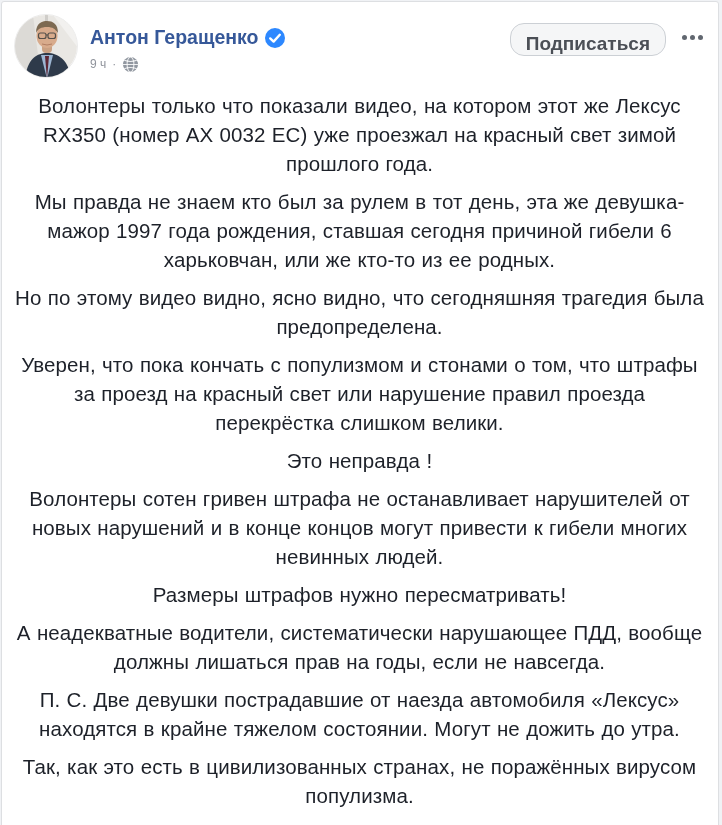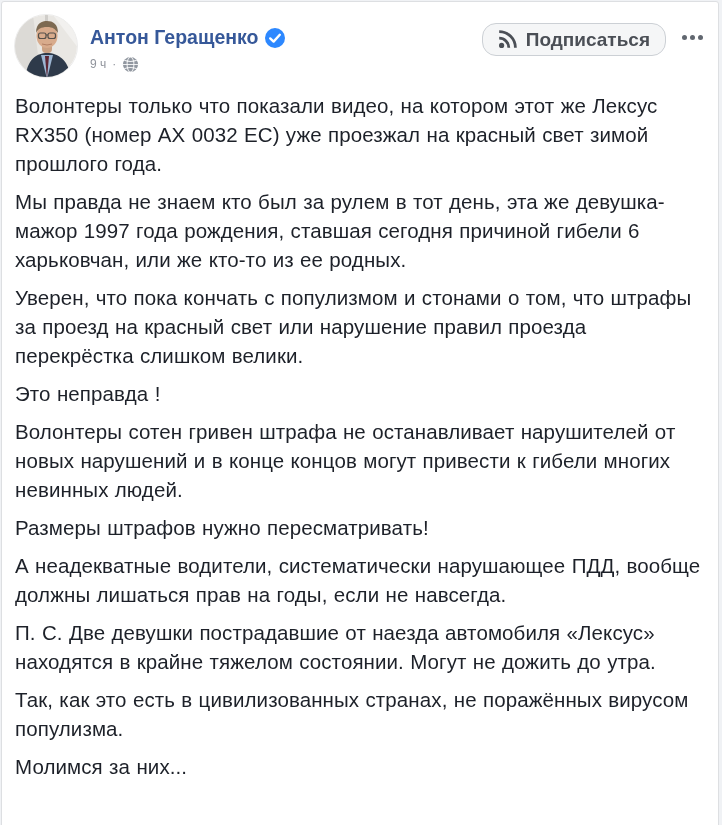--- a/index.html
+++ b/index.html
@@ -26,31 +26,31 @@
   }
   .vbadge{width:20px;height:20px;flex:0 0 auto;margin-top:2px;}
   .meta-row{display:flex;align-items:center;gap:6px;margin-top:6px;color:#90949c;font-size:12px;}
   .meta-sep{color:#90949c;}
   .globe{width:17px;height:17px;margin-top:1px;}
   
   .actions{position:absolute;top:21px;right:13px;display:flex;align-items:flex-start;}
   .follow-btn{
     display:inline-flex;align-items:center;gap:9px;height:33px;box-sizing:border-box;
     background:#f5f6f7;border:1px solid #ccd0d5;border-radius:14px;
-    padding:0 15px;cursor:pointer;
+    padding:0 15px;cursor:pointer;flex-direction:column;
   }
   .follow-btn span.lbl{color:#4b4f56;font-size:19px;font-weight:bold;}
   .rss{width:19px;height:19px;}
   .more-btn{display:flex;gap:3px;margin-left:14px;margin-top:8px;padding:4px 2px;cursor:pointer;}
   .more-btn i{width:5px;height:5px;border-radius:50%;background:#616770;display:block;}
   
   .content{padding:13px 14px 0 13px;}
   .post-par{
     margin:0 0 9px 0;color:#1d2129;font-size:20.5px;line-height:29px;
-    letter-spacing:.1px;word-spacing:.5px;
+    letter-spacing:.1px;word-spacing:.5px;text-align:center;
   }
 </style>
 </head>
 <body>
 
 <div class="card">
 
   <div class="header">
 
     <div class="avatar">
@@ -111,20 +111,21 @@
           <i></i>
           <i></i>
       </div>
     </div>
 
   </div>
 
   <div class="content">
       <p class="post-par">Волонтеры только что показали видео, на котором этот же Лексус RX350 (номер АХ 0032 ЕС) уже проезжал на красный свет зимой прошлого года.</p>
       <p class="post-par">Мы правда не знаем кто был за рулем в тот день, эта же девушка-мажор 1997 года рождения, ставшая сегодня причиной гибели 6 харьковчан, или же кто-то из ее родных.</p>
+      <p class="post-par">Но по этому видео видно, ясно видно, что сегодняшняя трагедия была предопределена.</p>
       <p class="post-par">Уверен, что пока кончать с популизмом и стонами о том, что штрафы за проезд на красный свет или нарушение правил проезда перекрёстка слишком велики.</p>
       <p class="post-par">Это неправда !</p>
       <p class="post-par">Волонтеры сотен гривен штрафа не останавливает нарушителей от новых нарушений и в конце концов могут привести к гибели многих невинных людей.</p>
       <p class="post-par">Размеры штрафов нужно пересматривать!</p>
       <p class="post-par">А неадекватные водители, систематически нарушающее ПДД, вообще должны лишаться прав на годы, если не навсегда.</p>
       <p class="post-par">П. С. Две девушки пострадавшие от наезда автомобиля «Лексус» находятся в крайне тяжелом состоянии. Могут не дожить до утра.</p>
       <p class="post-par">Так, как это есть в цивилизованных странах, не поражённых вирусом популизма.</p>
       <p class="post-par">Молимся за них...</p>
     </div>
 

